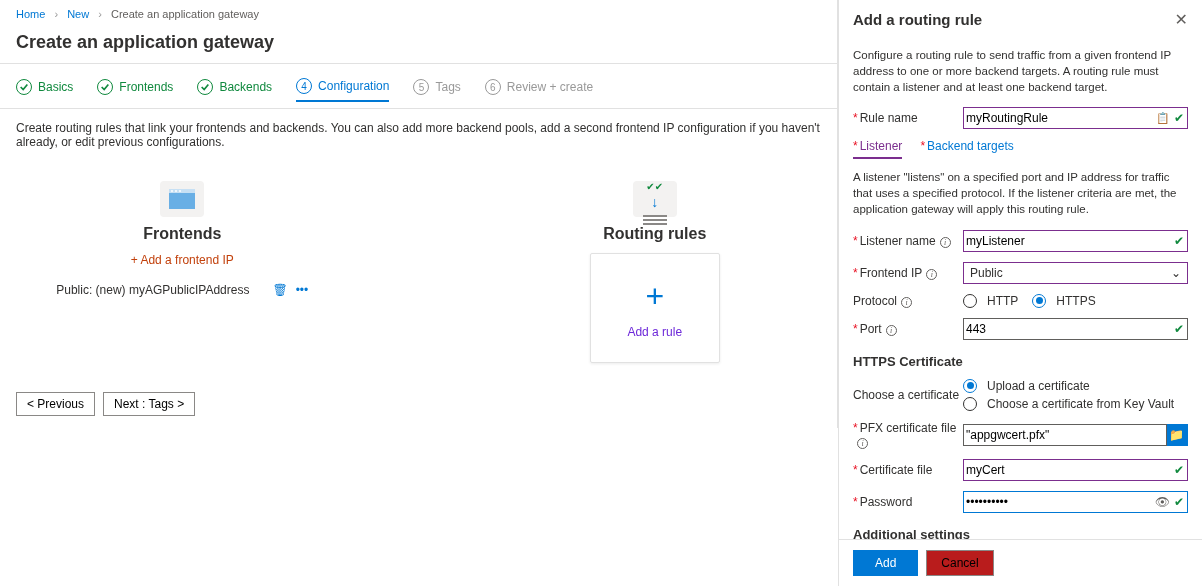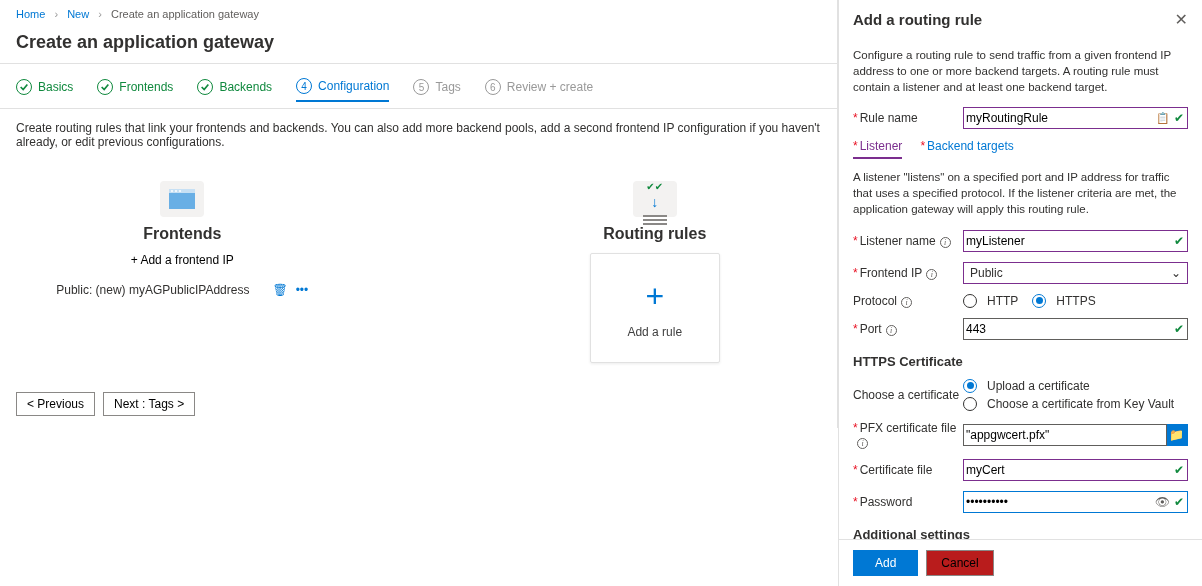--- a/index.html
+++ b/index.html
@@ -17,26 +17,26 @@
 .tab.active { color: #0078d4; border-bottom: 2px solid #0078d4; }
 .tab.active .circle { border-color: #0078d4; color: #0078d4; }
 .check-svg { width: 10px; height: 10px; }
 .instruction { padding: 12px 16px; font-size: 12px; color: #323130; }
 .columns { display: flex; padding: 20px 16px; gap: 140px; }
 .col { flex: 1; display: flex; flex-direction: column; align-items: center; }
 .col-icon-box { width: 44px; height: 36px; background: #f3f2f1; border-radius: 4px; display: flex; align-items: center; justify-content: center; margin-bottom: 8px; }
 .window-icon { width: 26px; height: 20px; background: #69afe5; border-top: 4px solid #c7e0f4; position: relative; }
 .window-icon::before { content: ""; position: absolute; top: -3px; left: 2px; width: 2px; height: 2px; background: #fff; border-radius: 50%; box-shadow: 4px 0 #fff, 8px 0 #fff; }
 .col-title { font-size: 16px; font-weight: 600; margin-bottom: 10px; }
-.link-btn { color: #000000; font-size: 12px; cursor: pointer; margin-bottom: 12px; }
+.link-btn { color: #c2410c; font-size: 12px; cursor: pointer; margin-bottom: 12px; }
 .frontend-row { display: flex; align-items: center; justify-content: space-between; width: 260px; font-size: 12px; padding: 4px; }
 .tidy-icons { display: flex; gap: 8px; color: #0078d4; }
 .card { width: 130px; height: 110px; border: 1px solid #e1e1e1; border-radius: 2px; display: flex; flex-direction: column; align-items: center; justify-content: center; gap: 10px; box-shadow: 0 1px 3px rgba(0,0,0,0.08); cursor: pointer; }
 .plus-icon { font-size: 32px; color: #0078d4; font-weight: 300; }
-.card-label { color: #404040; font-size: 12px; }
+.card-label { color: #6d28d9; font-size: 12px; }
 .footer-btns { position: absolute; bottom: 12px; left: 16px; display: flex; gap: 8px; }
 .footer-btn { border: 1px solid #8a8886; background: #fff; padding: 4px 10px; font-size: 12px; cursor: pointer; }
 .panel { position: absolute; right: 0; top: 0; width: 364px; height: 586px; background: #fff; border-left: 1px solid #e1e1e1; display: flex; flex-direction: column; }
 .panel-header { display: flex; justify-content: space-between; align-items: center; padding: 10px 14px 6px; }
 .panel-title { font-size: 15px; font-weight: 600; }
 .close-x { font-size: 16px; color: #605e5c; cursor: pointer; }
 .panel-body { padding: 4px 14px; overflow-y: auto; flex: 1; font-size: 12px; }
 .panel-desc { font-size: 11.5px; margin: 8px 0 12px; line-height: 1.4; }
 .field-row { display: flex; align-items: center; margin-bottom: 10px; }
 .field-label { width: 110px; font-size: 12px; color: #323130; flex-shrink: 0; }

